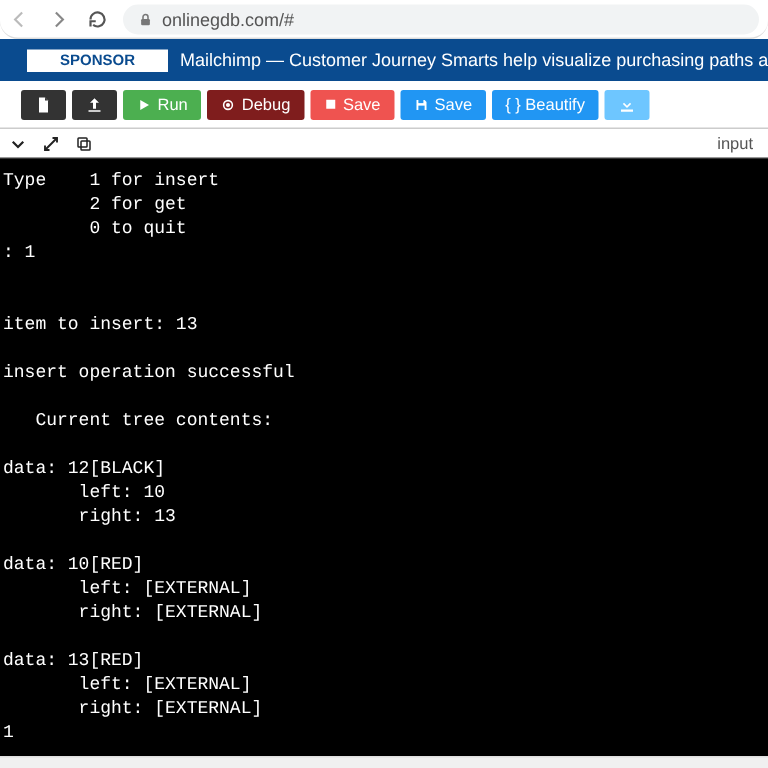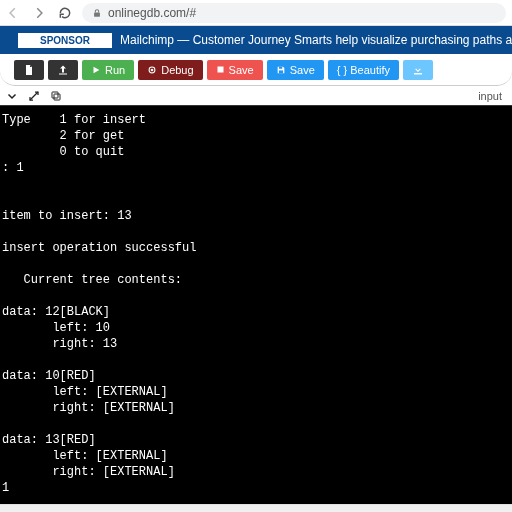--- a/index.html
+++ b/index.html
@@ -11,20 +11,21 @@
     background: #fff;
   }
   .browser-bar {
     display: flex;
     align-items: center;
     gap: 10px;
     padding: 4px 6px;
     background: #fff;
     border-bottom: 1px solid #ddd;
     height: 26px;
+    border-radius: 12px;
   }
   .nav-arrow {
     color: #aaa;
     font-size: 16px;
     width: 16px;
     text-align: center;
     cursor: pointer;
     user-select: none;
   }
   .nav-arrow svg { display:block; }
@@ -66,21 +67,20 @@
     padding: 2px 22px;
   }
   .toolbar {
     display: flex;
     align-items: center;
     gap: 4px;
     padding: 6px 14px;
     background: #fff;
     border-bottom: 1px solid #ccc;
     height: 32px;
-    border-radius: 15px;
   }
   .toolbar button {
     border: none;
     color: #fff;
     font-size: 11px;
     padding: 3px 9px;
     border-radius: 2px;
     cursor: pointer;
     display: flex;
     align-items: center;

